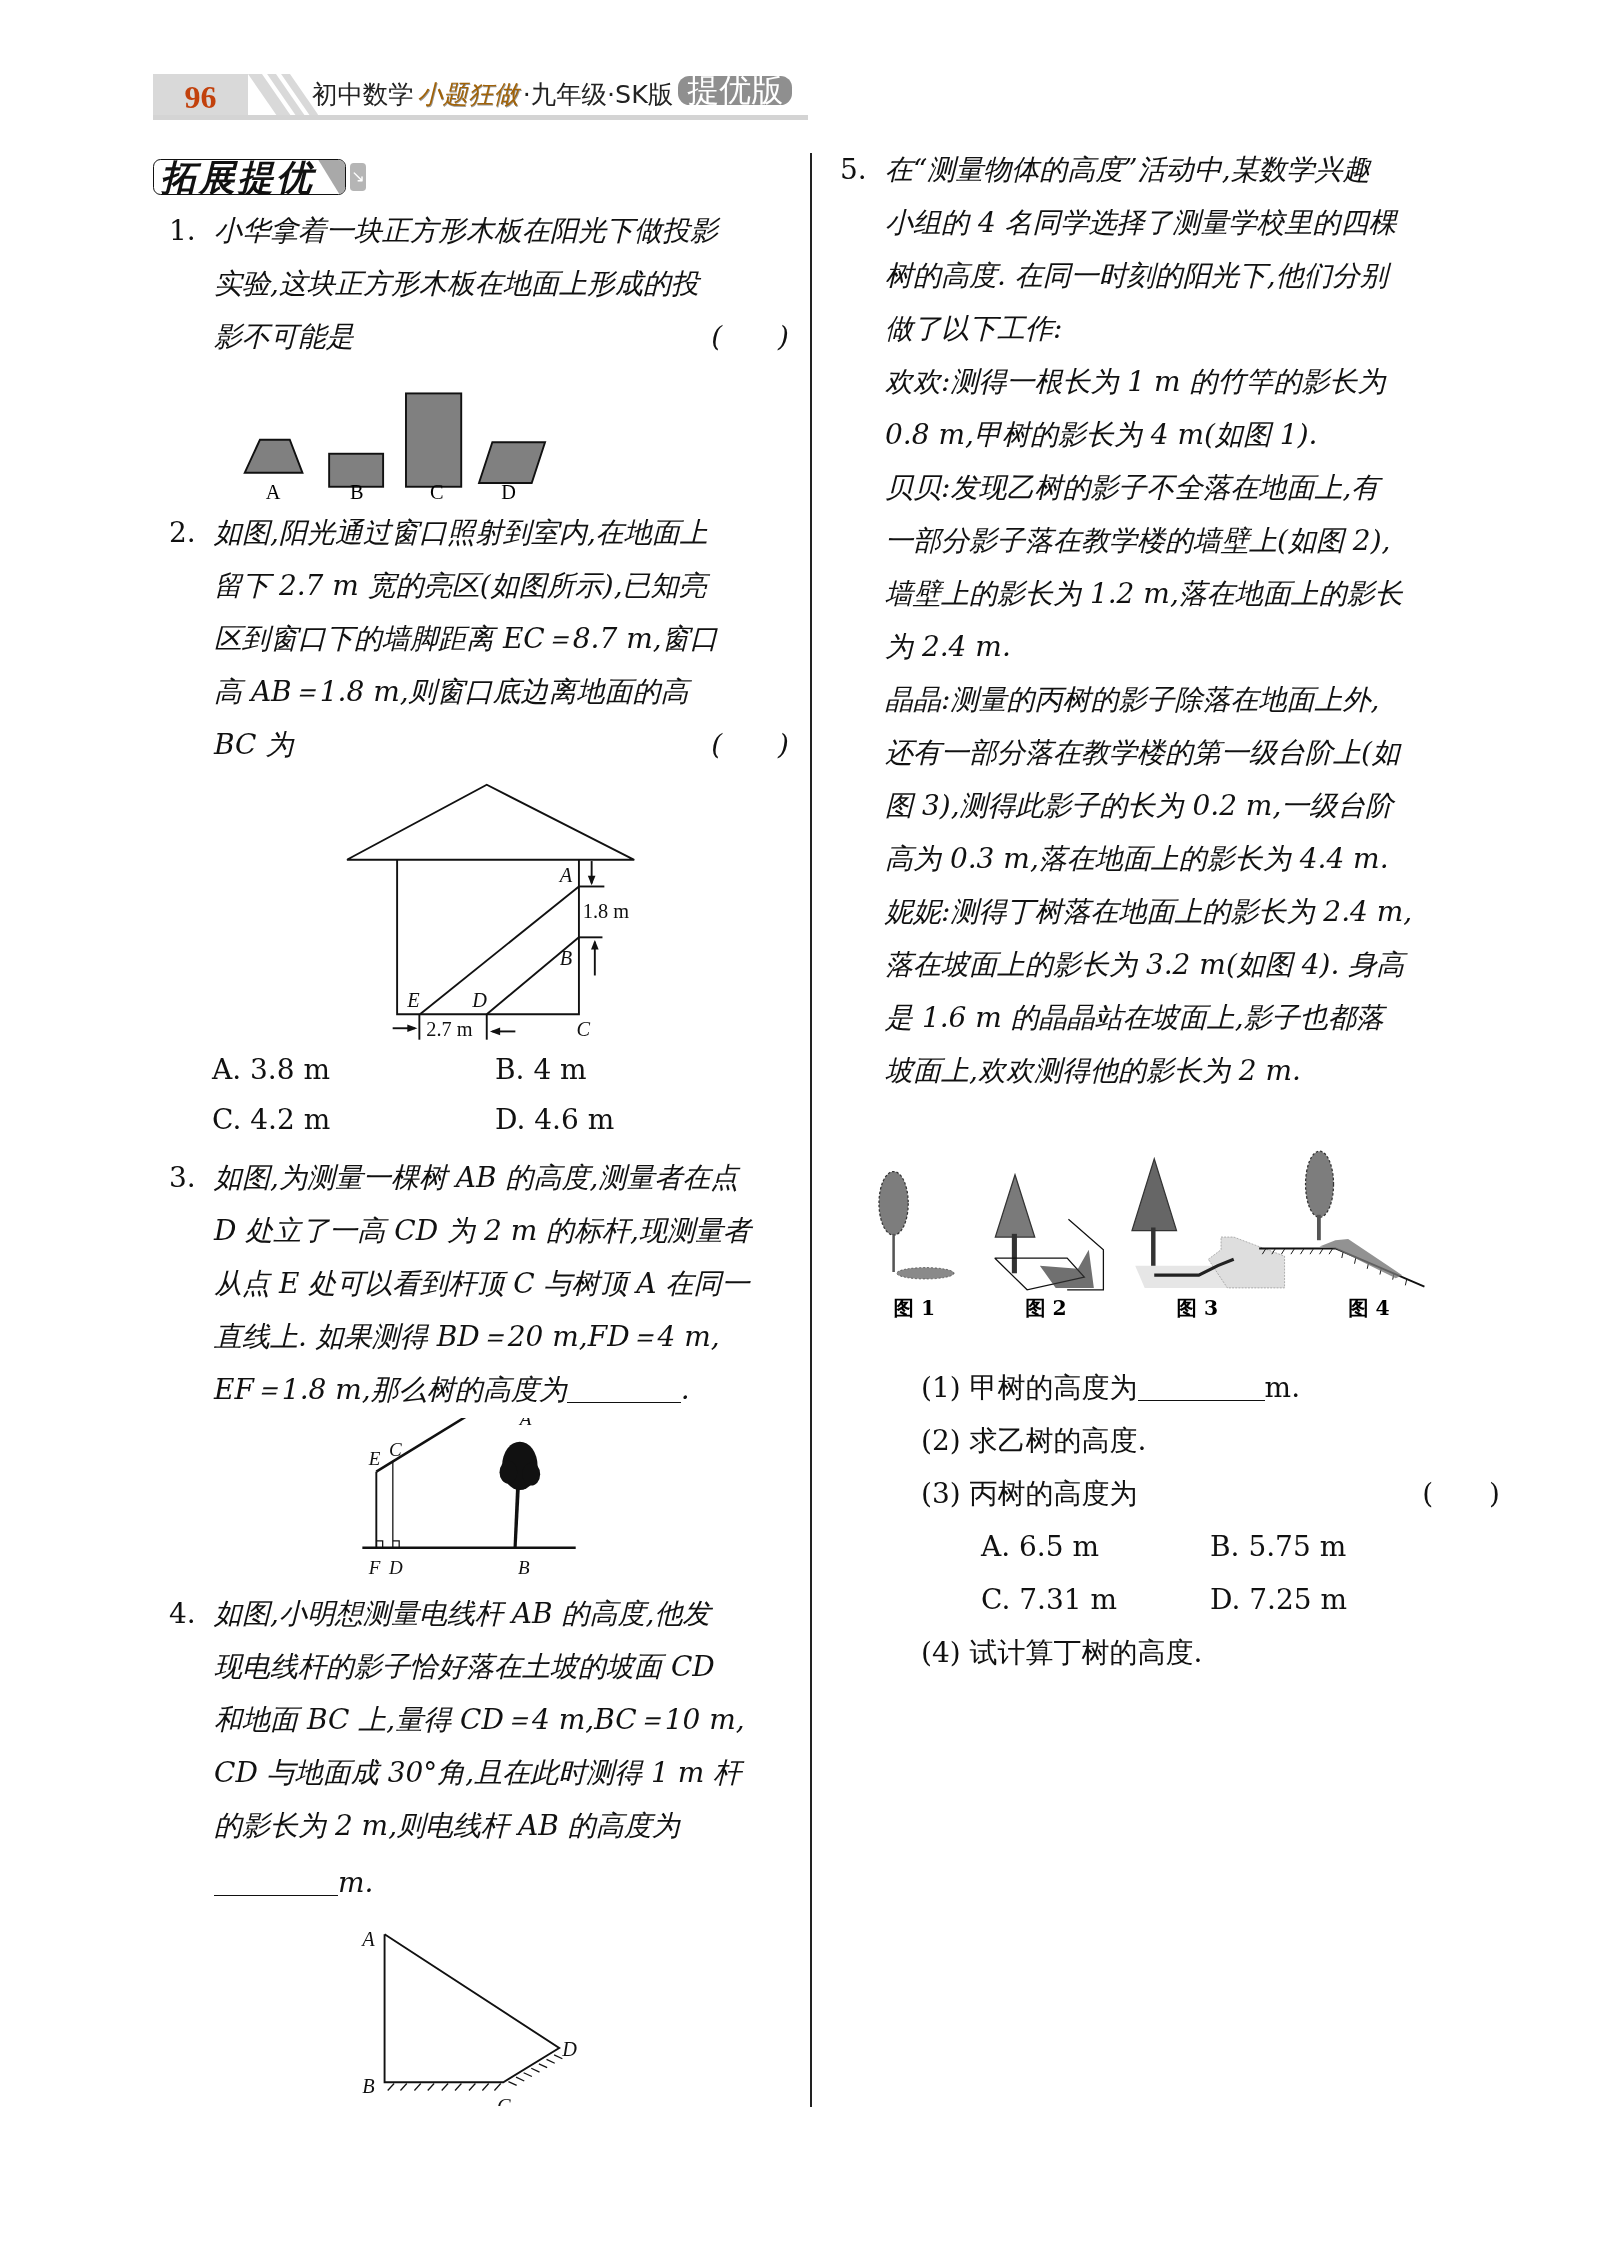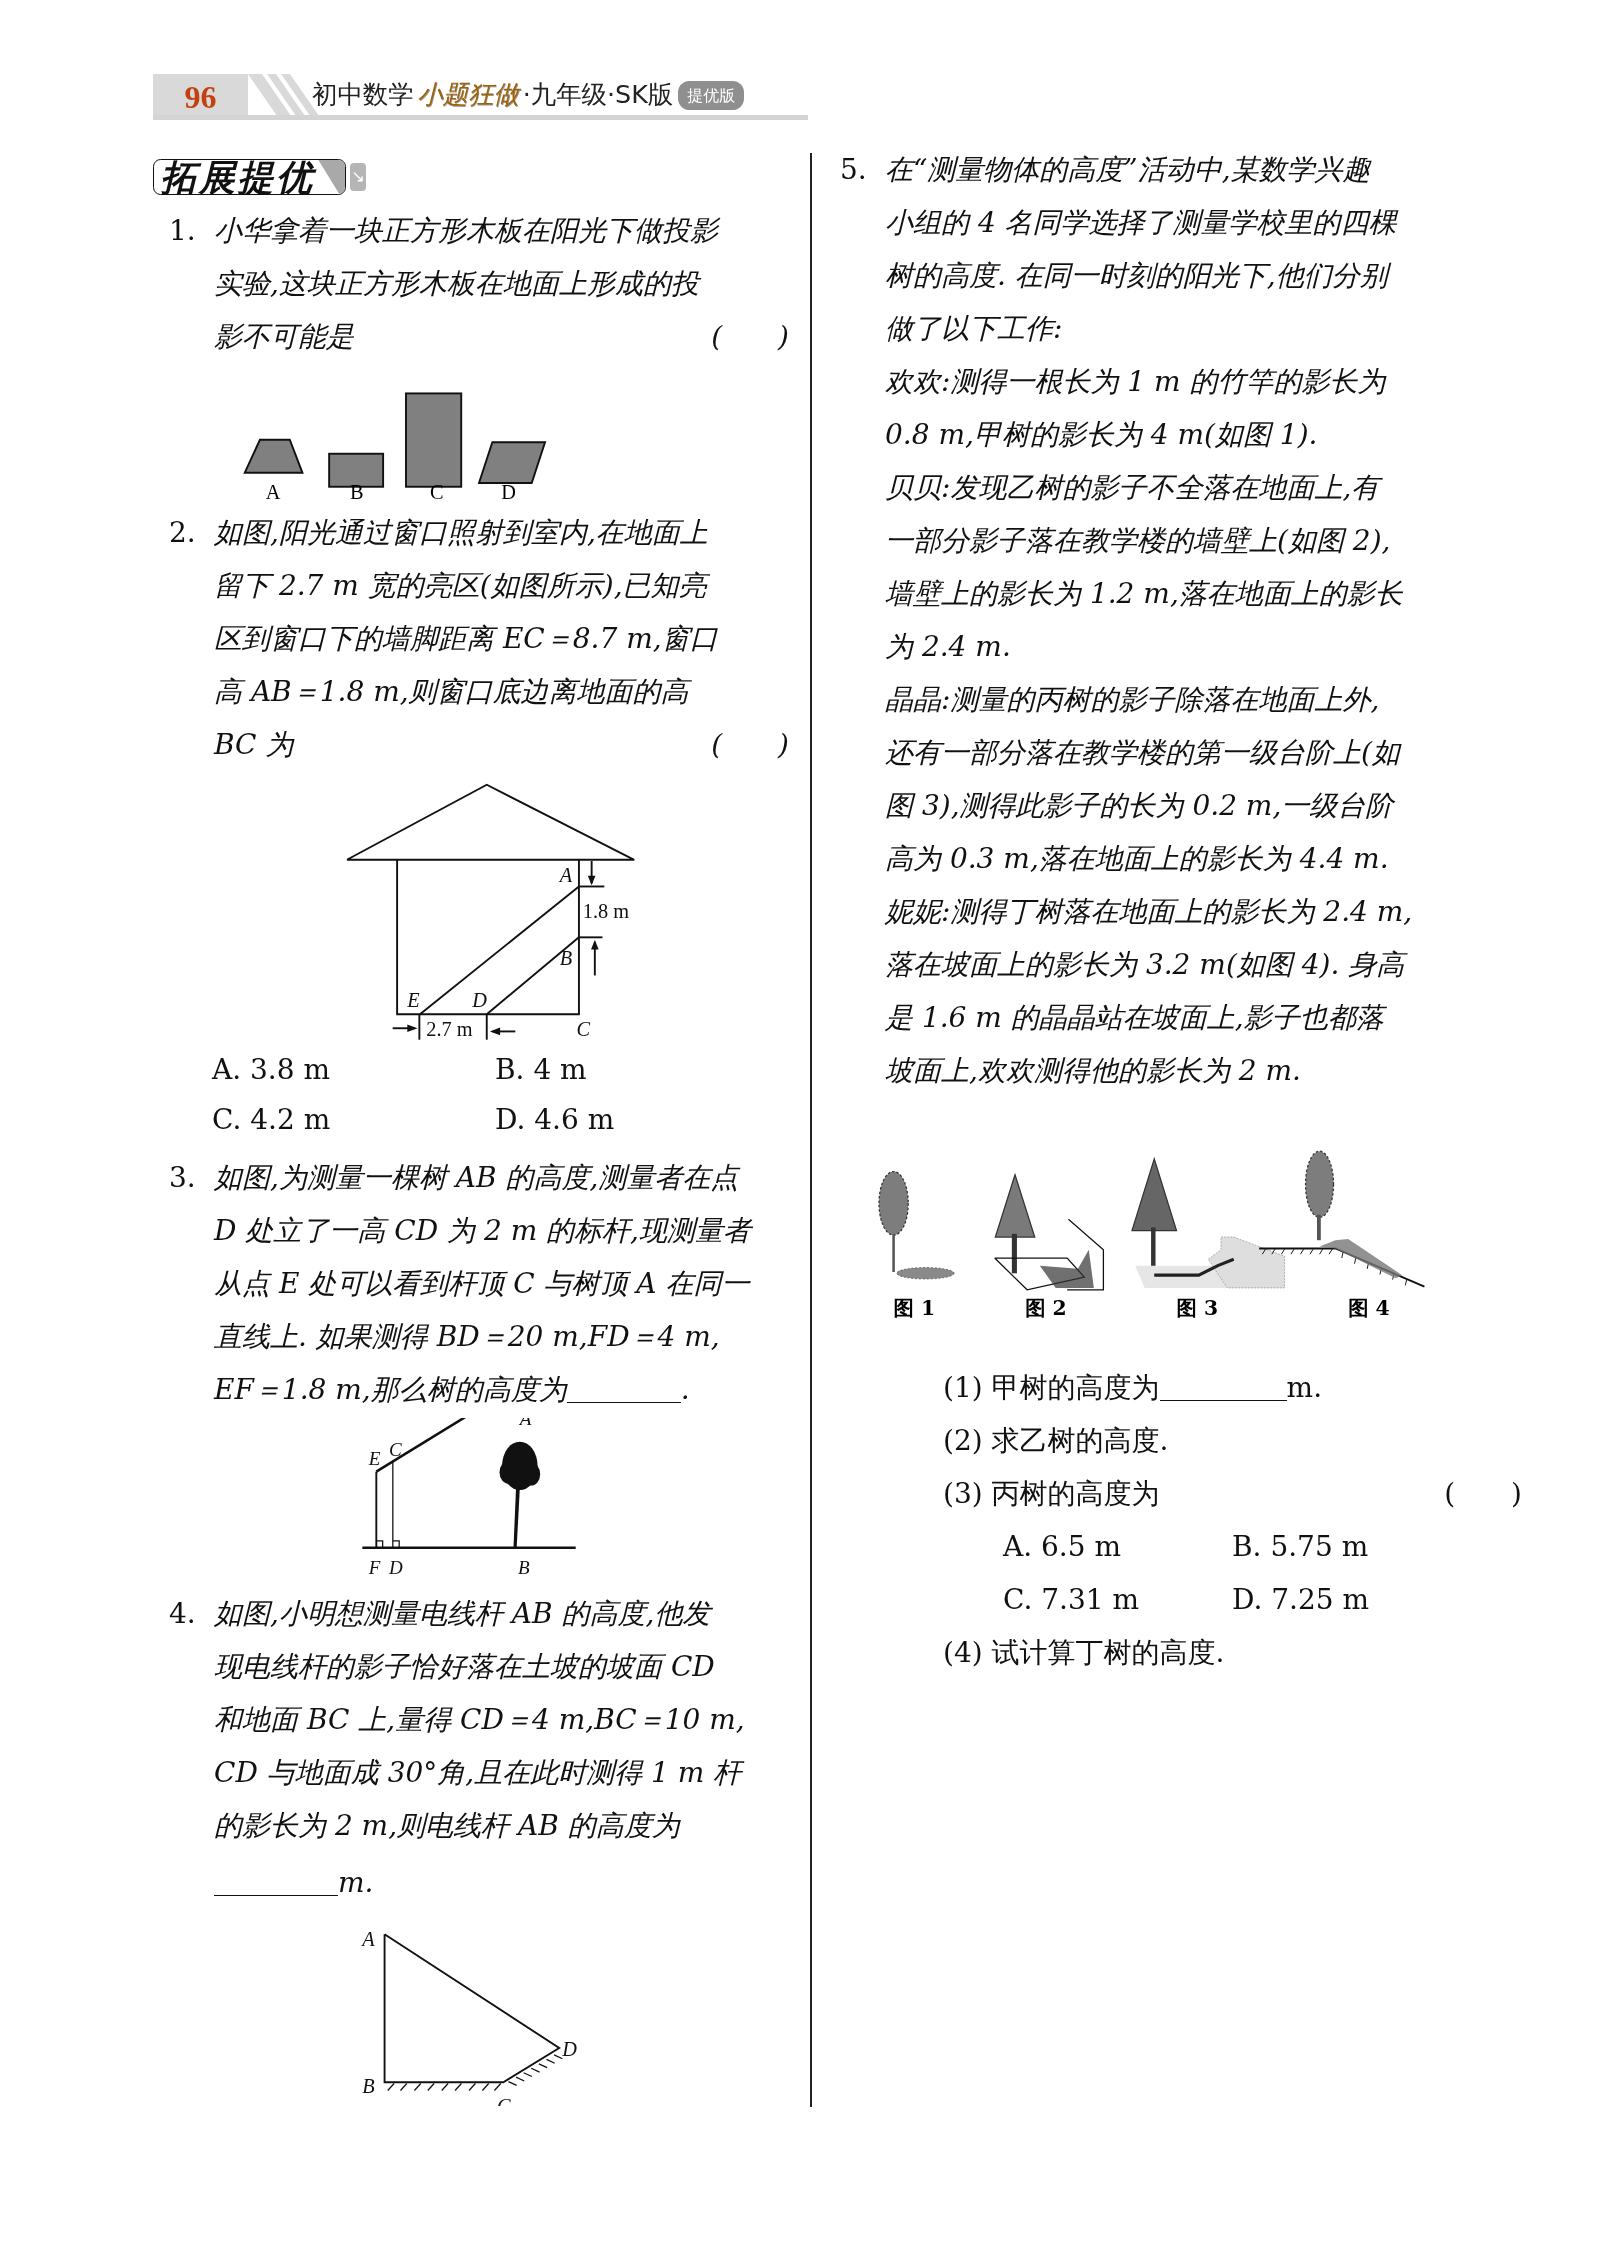--- a/index.html
+++ b/index.html
@@ -10,21 +10,21 @@
   .hdr { position: absolute; left: 153px; top: 74px; width: 655px; height: 46px; }
   .hdr-num { position: absolute; left: 0; top: 0; width: 95px; height: 46px; background: #d9d9d9;
              font-family: "Liberation Serif", serif; font-weight: bold; font-size: 32px;
              line-height: 46px; text-align: center; color: #c2410c; }
   .hdr-stripes { position: absolute; left: 95px; top: 0; width: 70px; height: 46px; }
   .hdr-title { position: absolute; left: 159px; top: 0; height: 41px; line-height: 41px;
                font-family: "DejaVu Sans", sans-serif; font-size: 25.4px; color: #222; white-space: nowrap; }
   .hdr-title .brand { font-family: "DejaVu Serif", serif; font-style: italic; font-weight: normal;
                       color: #a16207; text-shadow: 0.6px 0.6px 0 #999; margin: 0 3.8px; }
   .hdr-badge { display: inline-block; background: #8f8f8f; color: #fff; border-radius: 11.4px;
-               padding: 0 9px; height: 29px; line-height: 29px; margin-left: 5.1px; font-size: 16px;
+               padding: 0 9px; height: 29px; line-height: 29px; margin-left: 5.1px; font-size: 32px;
                vertical-align: 2.5px; }
   .hdr-bar { position: absolute; left: 0; top: 41px; width: 655px; height: 5.1px; background: #d4d4d4; }
 
   .col-divider { position: absolute; left: 810px; top: 153px; width: 1.9px; height: 1954px; background: #222; }
 
   
   .sec-tag { position: absolute; left: 153px; top: 159px; }
   .sec-box { display: inline-block; position: relative; width: 95px; height: 34px; border: 1.9px solid #111;
              border-radius: 7.6px; overflow: hidden; background: #fff; vertical-align: middle; width: 191px; }
   .sec-box .grey { position: absolute; right: 0; top: 0; width: 38px; height: 100%; background: #a9a9a9;
@@ -283,21 +283,21 @@
       <line x1="790" y1="215" x2="792" y2="206"></line>
         <line x1="810" y1="224" x2="812" y2="215"></line>
       <line x1="830" y1="232" x2="832" y2="223"></line>
         <line x1="850" y1="241" x2="852" y2="232"></line>
     </g>
     <polygon points="715,180 740,170 760,168 845,225 835,230 740,183" fill="#777" opacity="0.8"></polygon>
     <text class="fig-cap" x="760" y="287" font-size="32">图 4</text>
   </g>
 </svg>
 
-<div class="q" style="left:943px; top:1361px; width:579px; line-height:53px;">
+<div class="q" style="left:921px; top:1361px; width:579px; line-height:53px;">
   <div style="white-space:nowrap">
     <span>(1)</span>
     <span>甲树的高度为</span><span class="blank" style="width:127px"></span><span>m.</span>
   </div>
   <div style="white-space:nowrap">
     <span>(2)</span>
     <span>求乙树的高度.</span>
   </div>
   <div style="white-space:nowrap; position:relative;">
     <span>(3)</span>

